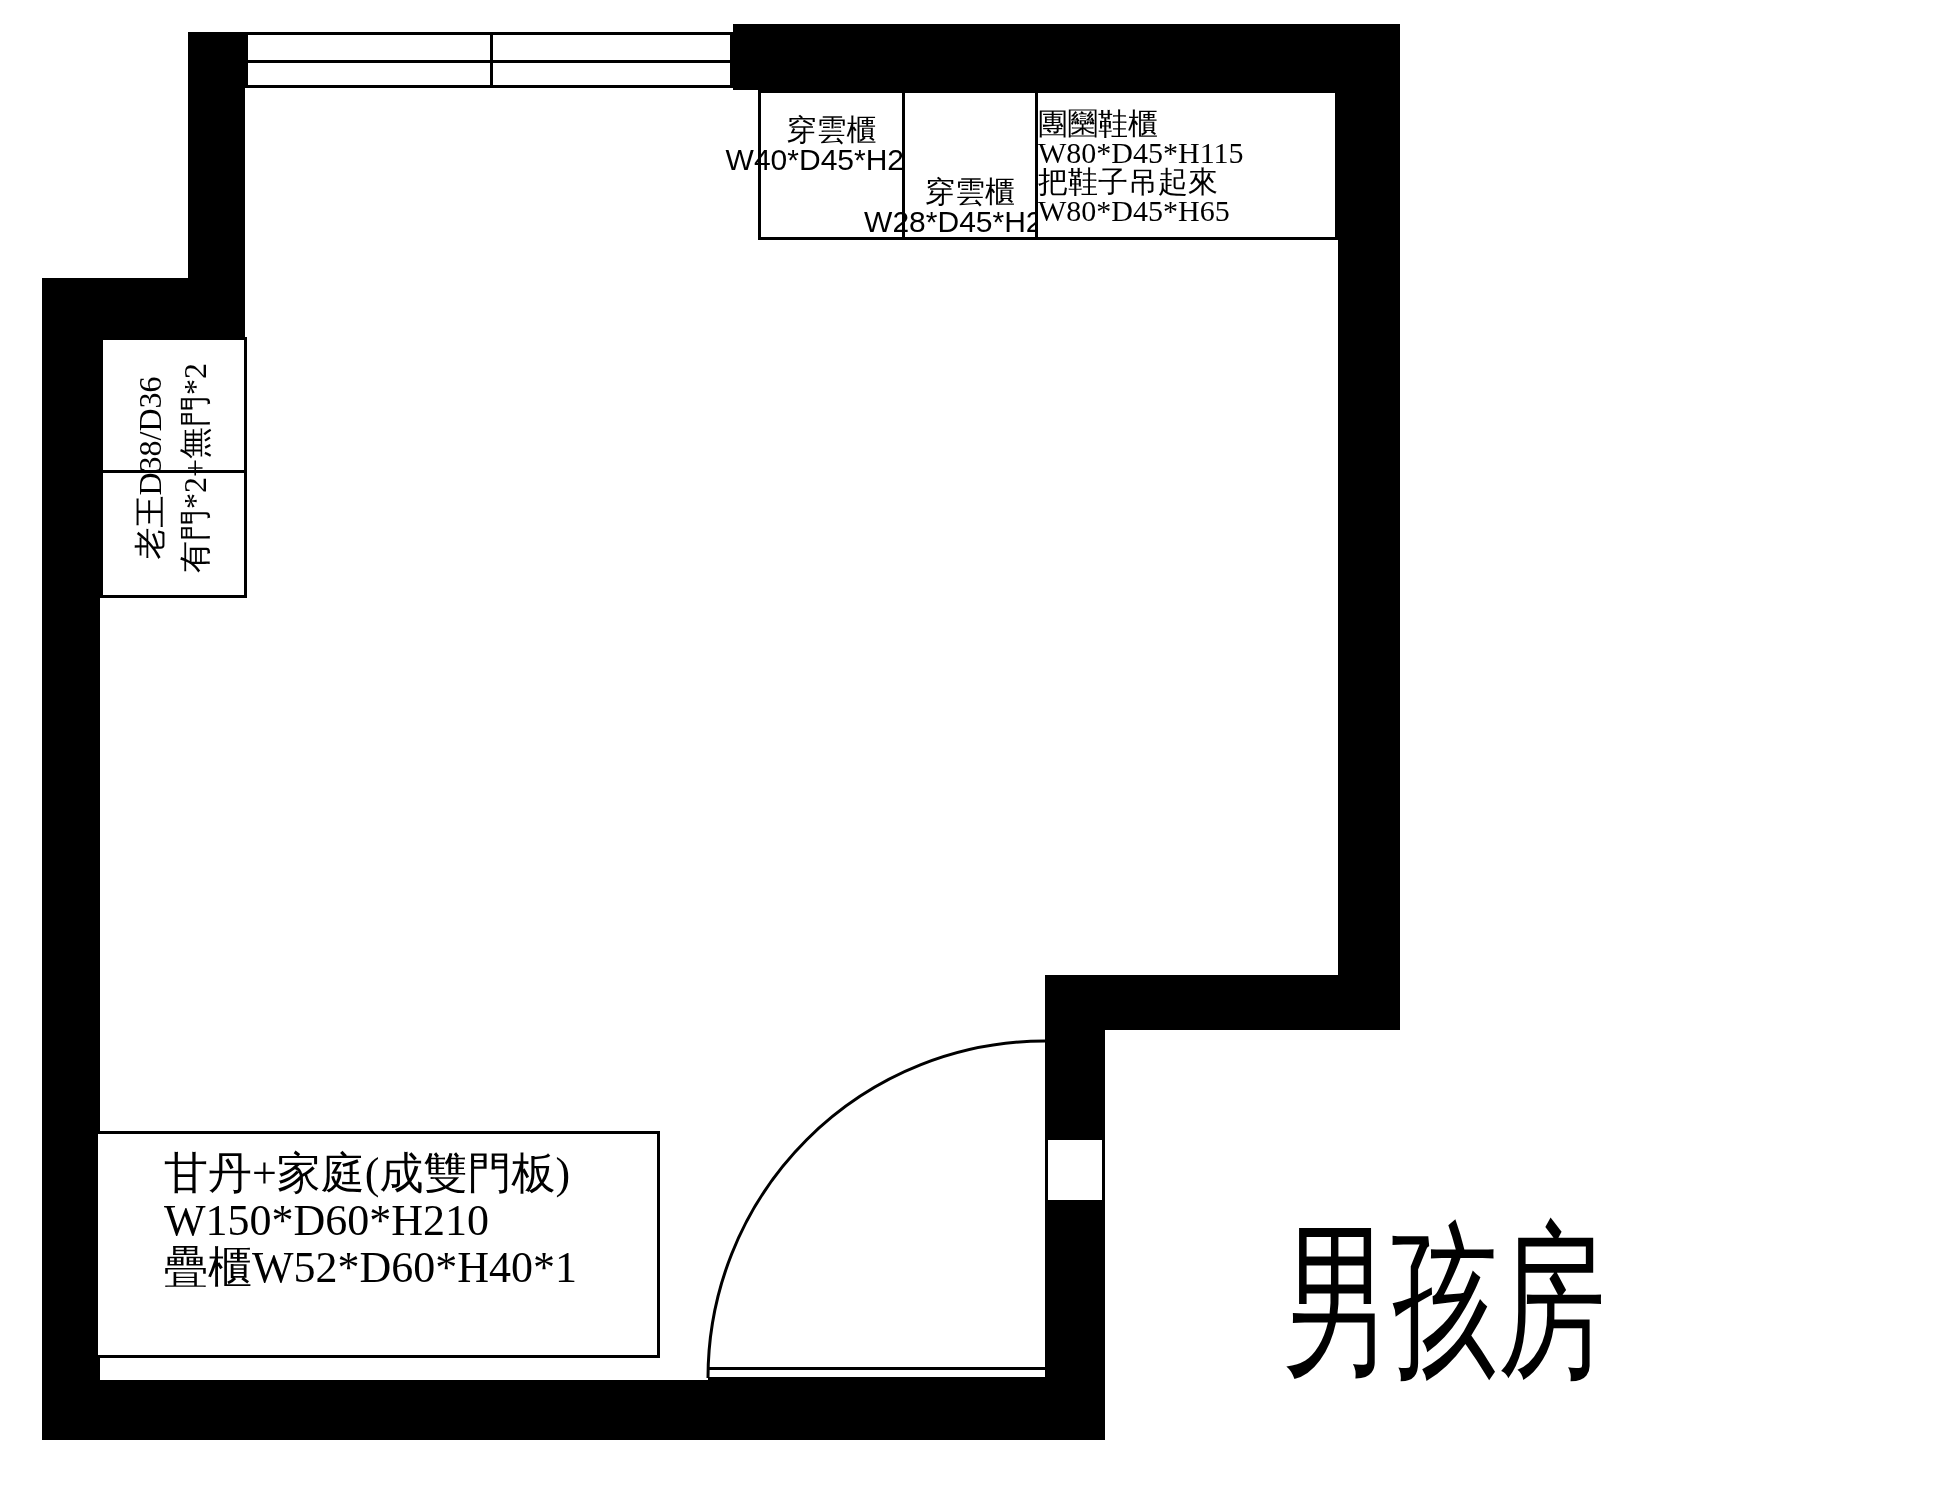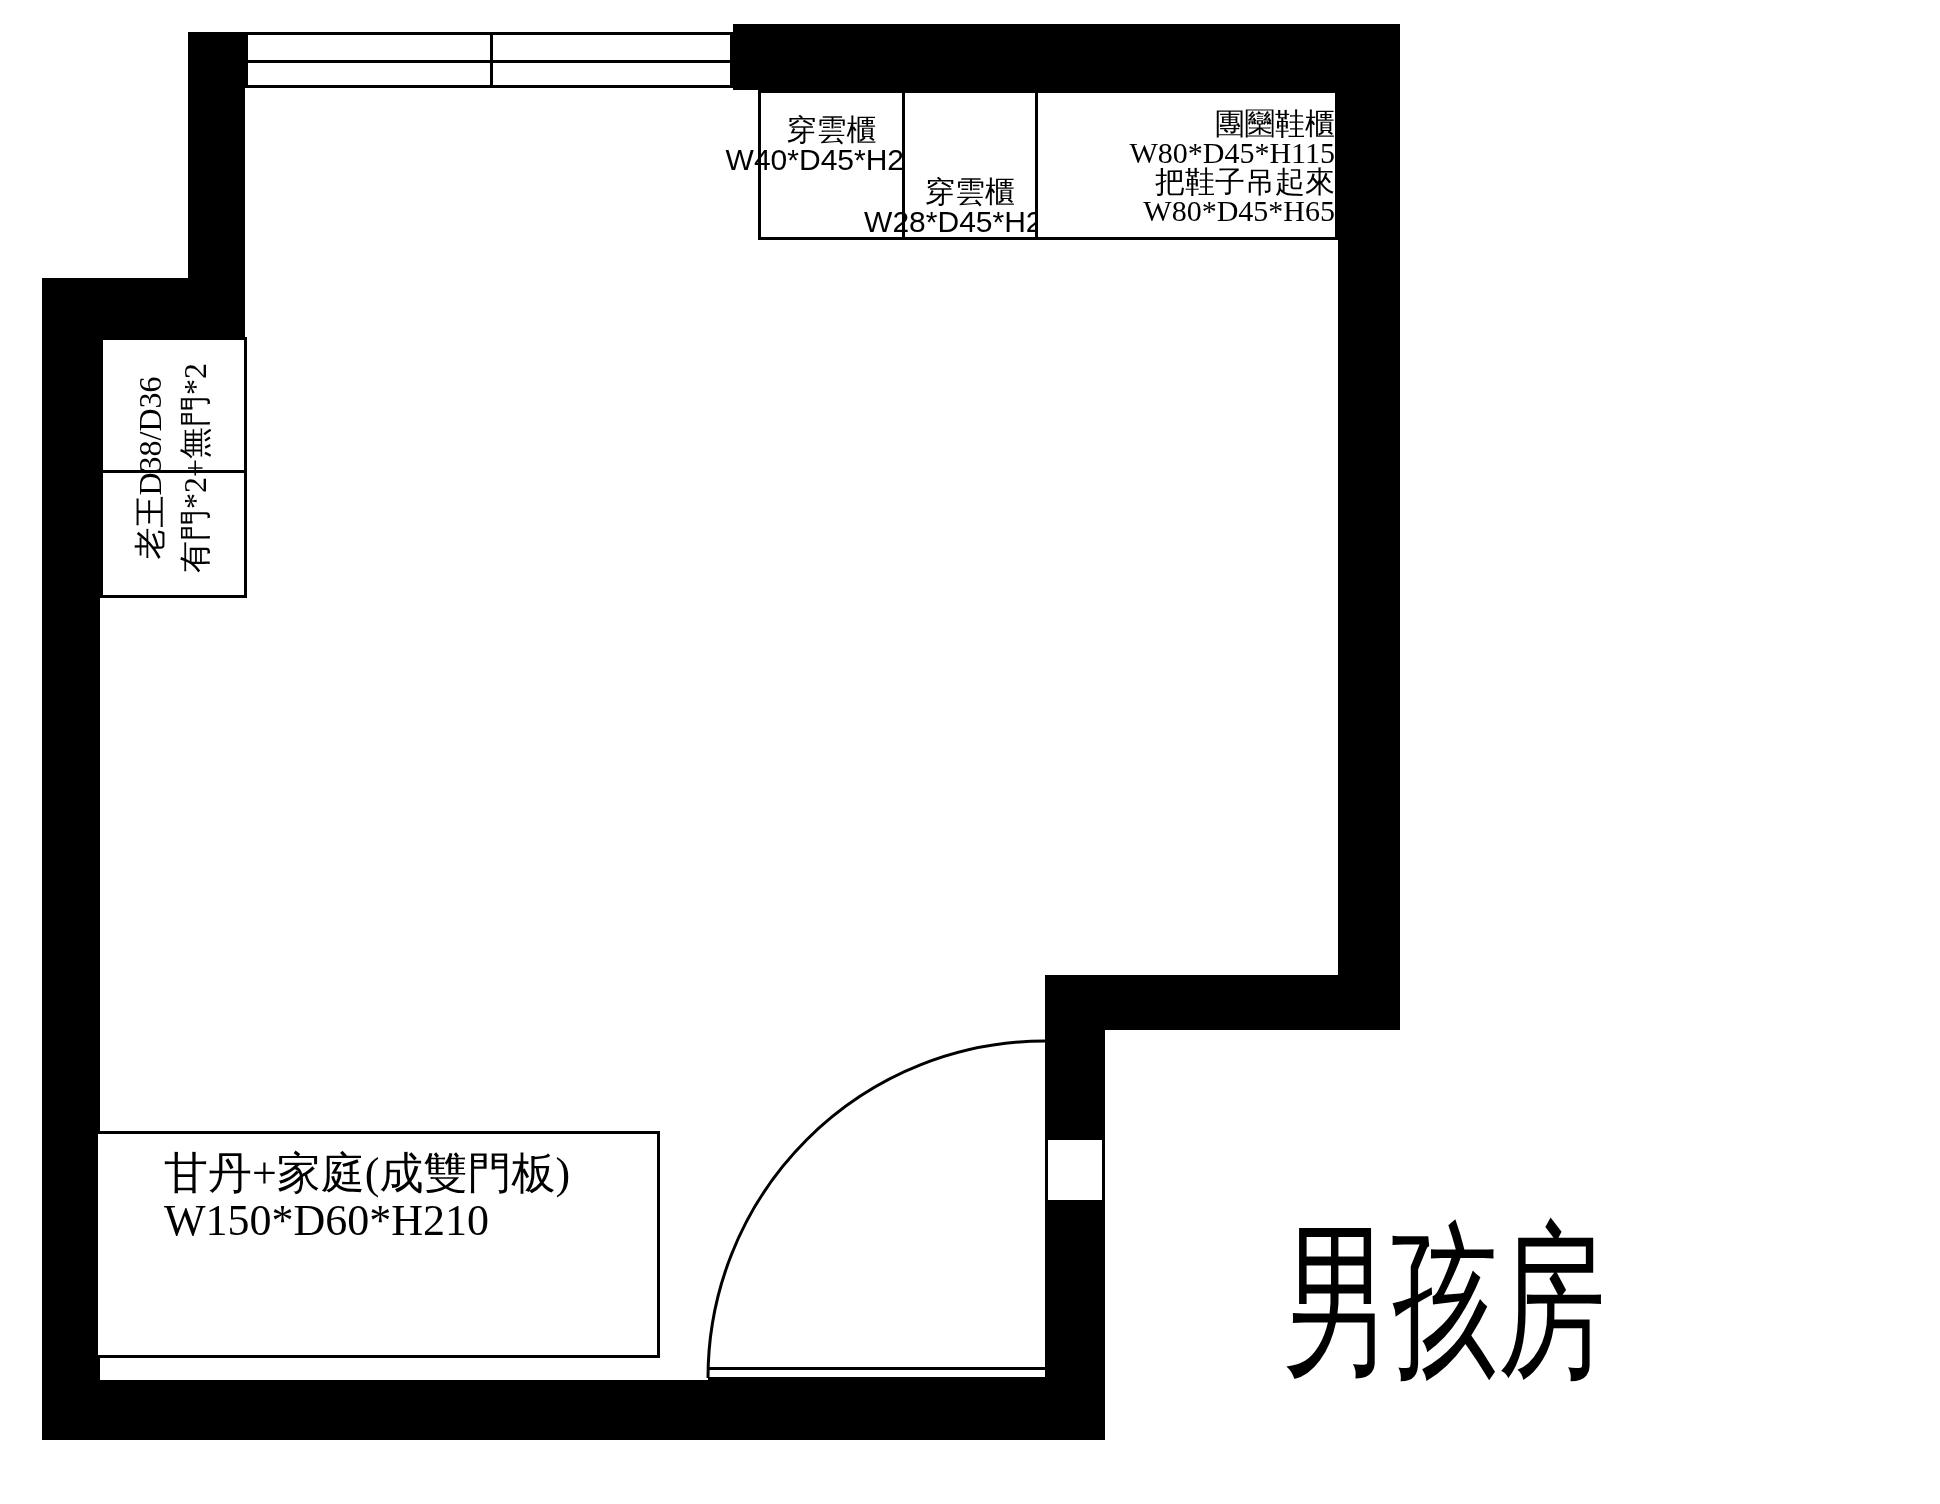--- a/index.html
+++ b/index.html
@@ -10,21 +10,21 @@
     overflow:hidden;
     font-family:"Liberation Serif","DejaVu Serif",serif;
     color:#000;
   }
   .abs{position:absolute;box-sizing:border-box;}
   .wall{position:absolute;background:#000;}
   .box{position:absolute;box-sizing:border-box;border:3px solid #000;background:#fff;}
   .thinline{position:absolute;background:#000;}
   .cab-label{font-family:"Liberation Serif","DejaVu Serif",serif;font-size:30px;line-height:30px;text-align:center;white-space:nowrap;}
   .cab-dims-sans{font-family:"Liberation Sans","DejaVu Sans",sans-serif;font-size:30px;line-height:30px;text-align:center;white-space:nowrap;}
-  .shoe-box-text{padding-top:16px;display:flex;flex-direction:column;align-items:flex-end;}
+  .shoe-box-text{padding-top:16px;display:flex;flex-direction:column;align-items:flex-start;}
   .shoe-box-text div{font-size:30px;line-height:29px;white-space:nowrap;}
   .cab-a-text{padding-top:22px;display:flex;flex-direction:column;align-items:center;}
   .cab-b-text{height:100%;display:flex;flex-direction:column;align-items:center;justify-content:flex-end;padding-bottom:2px;}
   .rot-wrap{position:absolute;display:flex;align-items:center;justify-content:center;}
   .rot-text{transform:rotate(-90deg);white-space:nowrap;text-align:center;font-size:32px;line-height:45px;}
   .bottom-ward-text{padding:16px 0 0 66px;font-size:44px;line-height:47px;white-space:nowrap;}
   .room-title{
     position:absolute;left:1283px;top:1215px;
     font-size:168px;line-height:1.05;white-space:nowrap;
     transform:scaleX(0.64);transform-origin:left top;
@@ -83,20 +83,21 @@
     <div class="rot-text">
       <div>老王D38/D36</div>
       <div>有門*2+無門*2</div>
     </div>
   </div>
 
   <div class="box" style="left:95px;top:1131px;width:565px;height:227px;">
     <div class="bottom-ward-text">
       <div>甘丹+家庭(成雙門板)</div>
       <div>W150*D60*H210</div>
+      <div>疊櫃W52*D60*H40*1</div>
     </div>
   </div>
 
   <div class="abs" style="left:708px;top:1367px;width:337px;height:13px;background:#fff;border-top:3px solid #000;border-bottom:3px solid #000;"></div>
 
   <svg class="overlay" width="1940" height="1504" viewBox="0 0 1940 1504">
     <path d="M 708 1378 A 337 337 0 0 1 1045 1041" fill="none" stroke="#000" stroke-width="3"></path>
   </svg>
 
   <div class="room-title">男孩房</div>

